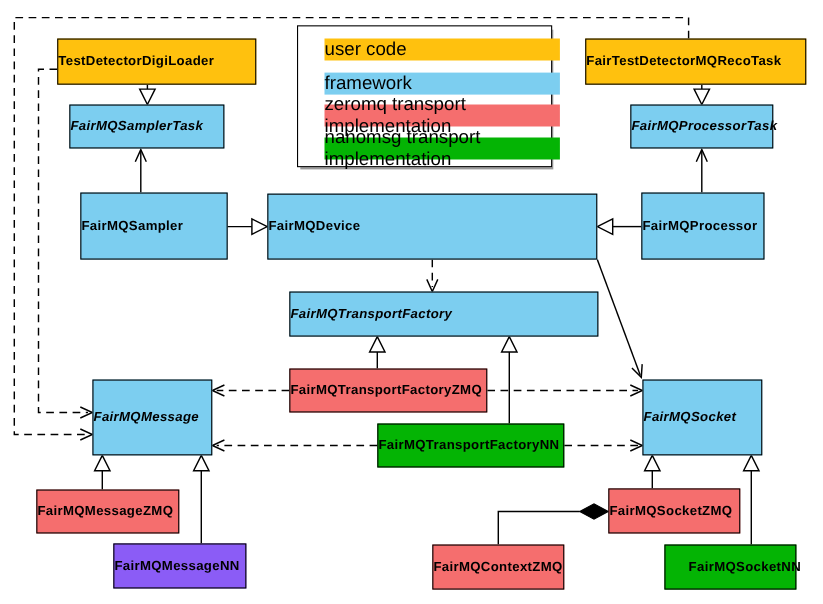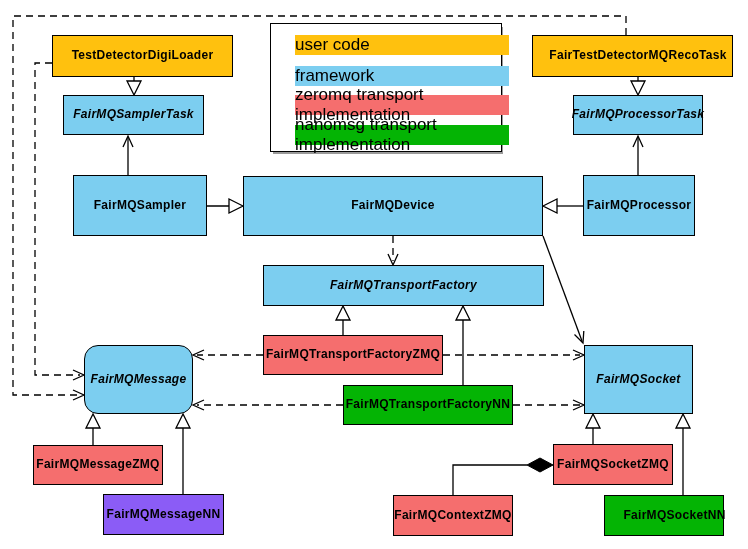--- a/index.html
+++ b/index.html
@@ -8,21 +8,21 @@
     font-family:"Liberation Sans",sans-serif;overflow:hidden;
   }
   .edges{position:absolute;left:0;top:0;width:748px;height:549px;}
   .edge-line{stroke:#000;stroke-width:1.3;fill:none;}
   .dashed{stroke-dasharray:7,5;}
   .tri{fill:#fff;stroke:#000;stroke-width:1.3;}
   .vhead{fill:none;stroke:#000;stroke-width:1.3;}
   .diamond{fill:#000;stroke:#000;stroke-width:1;}
   .node{
     position:absolute;box-sizing:border-box;border:1.5px solid #000;
-    display:flex;align-items:center;justify-content:center;text-align:center;
+    display:flex;align-items:center;text-align:center;
     font-weight:bold;font-size:12px;letter-spacing:.3px;color:#000;line-height:1.1;
   }
   .node.abstract{font-style:italic;}
   .legend{
     position:absolute;left:270px;top:23px;width:232px;height:129px;
     background:#fff;border:1.5px solid #000;box-sizing:border-box;
     box-shadow:2px 3px 0 -1px #9a9a9a;
   }
   .legend-row{
     position:absolute;left:24px;width:214px;height:20px;
@@ -155,21 +155,21 @@
     </div>
     <div class="legend-row" style="top: 101px; background-color: rgb(4, 180, 4);">
       <span>nanomsg transport implementation</span>
     </div>
   </div>
 
   <div class="node" style="left: 52px; top: 35px; width: 181px; height: 42px; background-color: rgb(255, 193, 14);">
     <span>TestDetectorDigiLoader</span>
   </div>
 
-  <div class="node" style="left: 532px; top: 35px; width: 201px; height: 42px; background-color: rgb(255, 193, 14); padding-left: 11px;">
+  <div class="node" style="left: 532px; top: 35px; width: 201px; height: 42px; background-color: rgb(255, 193, 14);">
     <span>FairTestDetectorMQRecoTask</span>
   </div>
 
   <div class="node abstract" style="left: 63px; top: 95px; width: 141px; height: 40px; background-color: rgb(124, 206, 240);">
     <span>FairMQSamplerTask</span>
   </div>
 
   <div class="node abstract" style="left: 573px; top: 95px; width: 130px; height: 40px; background-color: rgb(124, 206, 240);">
     <span>FairMQProcessorTask</span>
   </div>
@@ -191,21 +191,21 @@
   </div>
 
   <div class="node" style="left: 263px; top: 335px; width: 180px; height: 40px; background-color: rgb(245, 110, 110);">
     <span>FairMQTransportFactoryZMQ</span>
   </div>
 
   <div class="node" style="left: 343px; top: 385px; width: 170px; height: 40px; background-color: rgb(4, 180, 4);">
     <span>FairMQTransportFactoryNN</span>
   </div>
 
-  <div class="node abstract" style="left: 84px; top: 345px; width: 109px; height: 69px; background-color: rgb(124, 206, 240); border-radius: 14px;">
+  <div class="node abstract" style="left: 84px; top: 345px; width: 109px; height: 69px; background-color: rgb(124, 206, 240);">
     <span>FairMQMessage</span>
   </div>
 
   <div class="node abstract" style="left: 584px; top: 345px; width: 109px; height: 69px; background-color: rgb(124, 206, 240);">
     <span>FairMQSocket</span>
   </div>
 
   <div class="node" style="left: 33px; top: 445px; width: 130px; height: 40px; background-color: rgb(245, 110, 110);">
     <span>FairMQMessageZMQ</span>
   </div>

